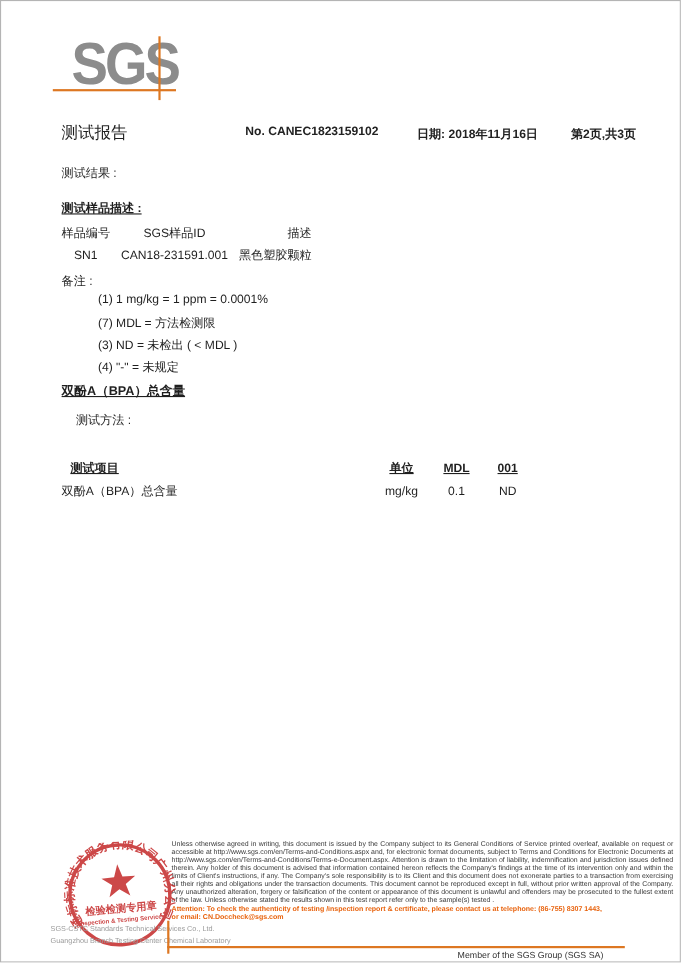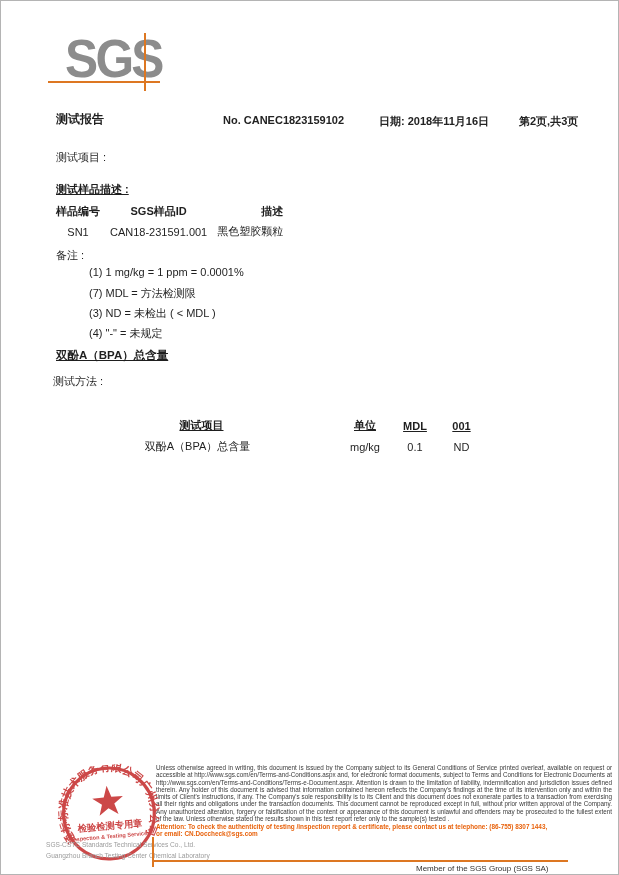--- a/index.html
+++ b/index.html
@@ -11,46 +11,46 @@
   
   .logo{position:absolute;left:40px;top:24px;width:150px;height:72px;}
   .logo-text{
     position:absolute;left:24px;top:2px;font-size:54px;font-weight:bold;
     color:#8c8c8c;letter-spacing:-3px;transform:scaleX(.92);transform-origin:left;
   }
   .logo-hline{position:absolute;left:7px;top:56px;width:112px;height:2px;background:#dd7722;}
   .logo-vline{position:absolute;left:103px;top:8px;width:2px;height:58px;background:#dd7722;}
   
   .title-row{position:absolute;left:0;top:110px;width:100%;height:20px;}
-  .doc-title{position:absolute;left:55px;top:0;font-size:12px;font-weight:bold;}
+  .doc-title{position:absolute;left:55px;top:0;font-size:15px;font-weight:normal;}
   .report-no{position:absolute;left:222px;top:3px;font-size:11px;font-weight:bold;color:#222;}
   .doc-date{position:absolute;left:378px;top:3px;font-size:11px;font-weight:bold;color:#222;}
   .doc-page{position:absolute;left:518px;top:3px;font-size:11px;font-weight:bold;color:#222;}
   
   .lbl{font-size:11px;}
   .results-label{position:absolute;left:55px;top:149px;}
   .sample-desc-label{position:absolute;left:55px;top:181px;font-weight:bold;text-decoration:underline;}
   .sample-table{position:absolute;left:55px;top:203px;border-collapse:collapse;font-size:11px;}
-  .sample-table th{font-weight:bold;padding:0 10px 3px 0;}
+  .sample-table th{font-weight:normal;padding:0 10px 3px 0;}
   .sample-table td{padding:2px 10px 0 0;}
   .st-c{text-align:center;}
   .st-l{text-align:right;}
   .remarks-label{position:absolute;left:55px;top:247px;}
   .remark{position:absolute;left:88px;font-size:11px;}
   .r0{top:265px}.r1{top:285px}.r2{top:305px}.r3{top:325px}
   .bpa-heading{position:absolute;left:55px;top:347px;font-size:11.5px;font-weight:bold;text-decoration:underline;}
-  .method-row{position:absolute;left:52px;top:373px;width:512px;display:flex;}
+  .method-row{position:absolute;left:68px;top:373px;width:512px;display:flex;}
   .method-label{width:65px;font-size:11px;flex:0 0 65px;}
   .method-text{font-size:11px;line-height:20px;width:447px;text-align:justify;}
   
   .results-table{position:absolute;left:55px;top:417px;border-collapse:collapse;font-size:11px;}
   .results-table th{font-weight:bold;padding:0 0 4px 0;}
   .results-table th span{text-decoration:underline;}
   .results-table td{padding:2px 0 0 0;}
-  .col-item{width:275px;text-align:center;padding-left:8px !important;}
+  .col-item{width:275px;text-align:left;padding-left:8px !important;}
   .col-unit{width:52px;text-align:center;}
   .col-mdl{width:48px;text-align:center;}
   .col-001{width:45px;text-align:center;}
   .italic{}
   td.col-item{padding-left:0 !important;}
   
   .disclaimer{
     position:absolute;left:155px;top:763px;width:456px;
     font-size:6.3px;line-height:7.3px;color:#3a3a3a;text-align:justify;
   }
@@ -76,21 +76,21 @@
     <div class="logo-vline"></div>
   </div>
 
   <div class="title-row">
     <span class="doc-title">测试报告</span>
     <span class="report-no">No. CANEC1823159102</span>
     <span class="doc-date">日期: 2018年11月16日</span>
     <span class="doc-page">第2页,共3页</span>
   </div>
 
-  <div class="lbl results-label">测试项目 :</div>
+  <div class="lbl results-label">测试结果 :</div>
   <div class="lbl sample-desc-label">测试样品描述 :</div>
 
   <table class="sample-table">
     <thead>
       <tr>
         <th class="st-c">样品编号</th>
         <th class="st-c">SGS样品ID</th>
         <th class="st-l">描述</th>
       </tr>
     </thead>

